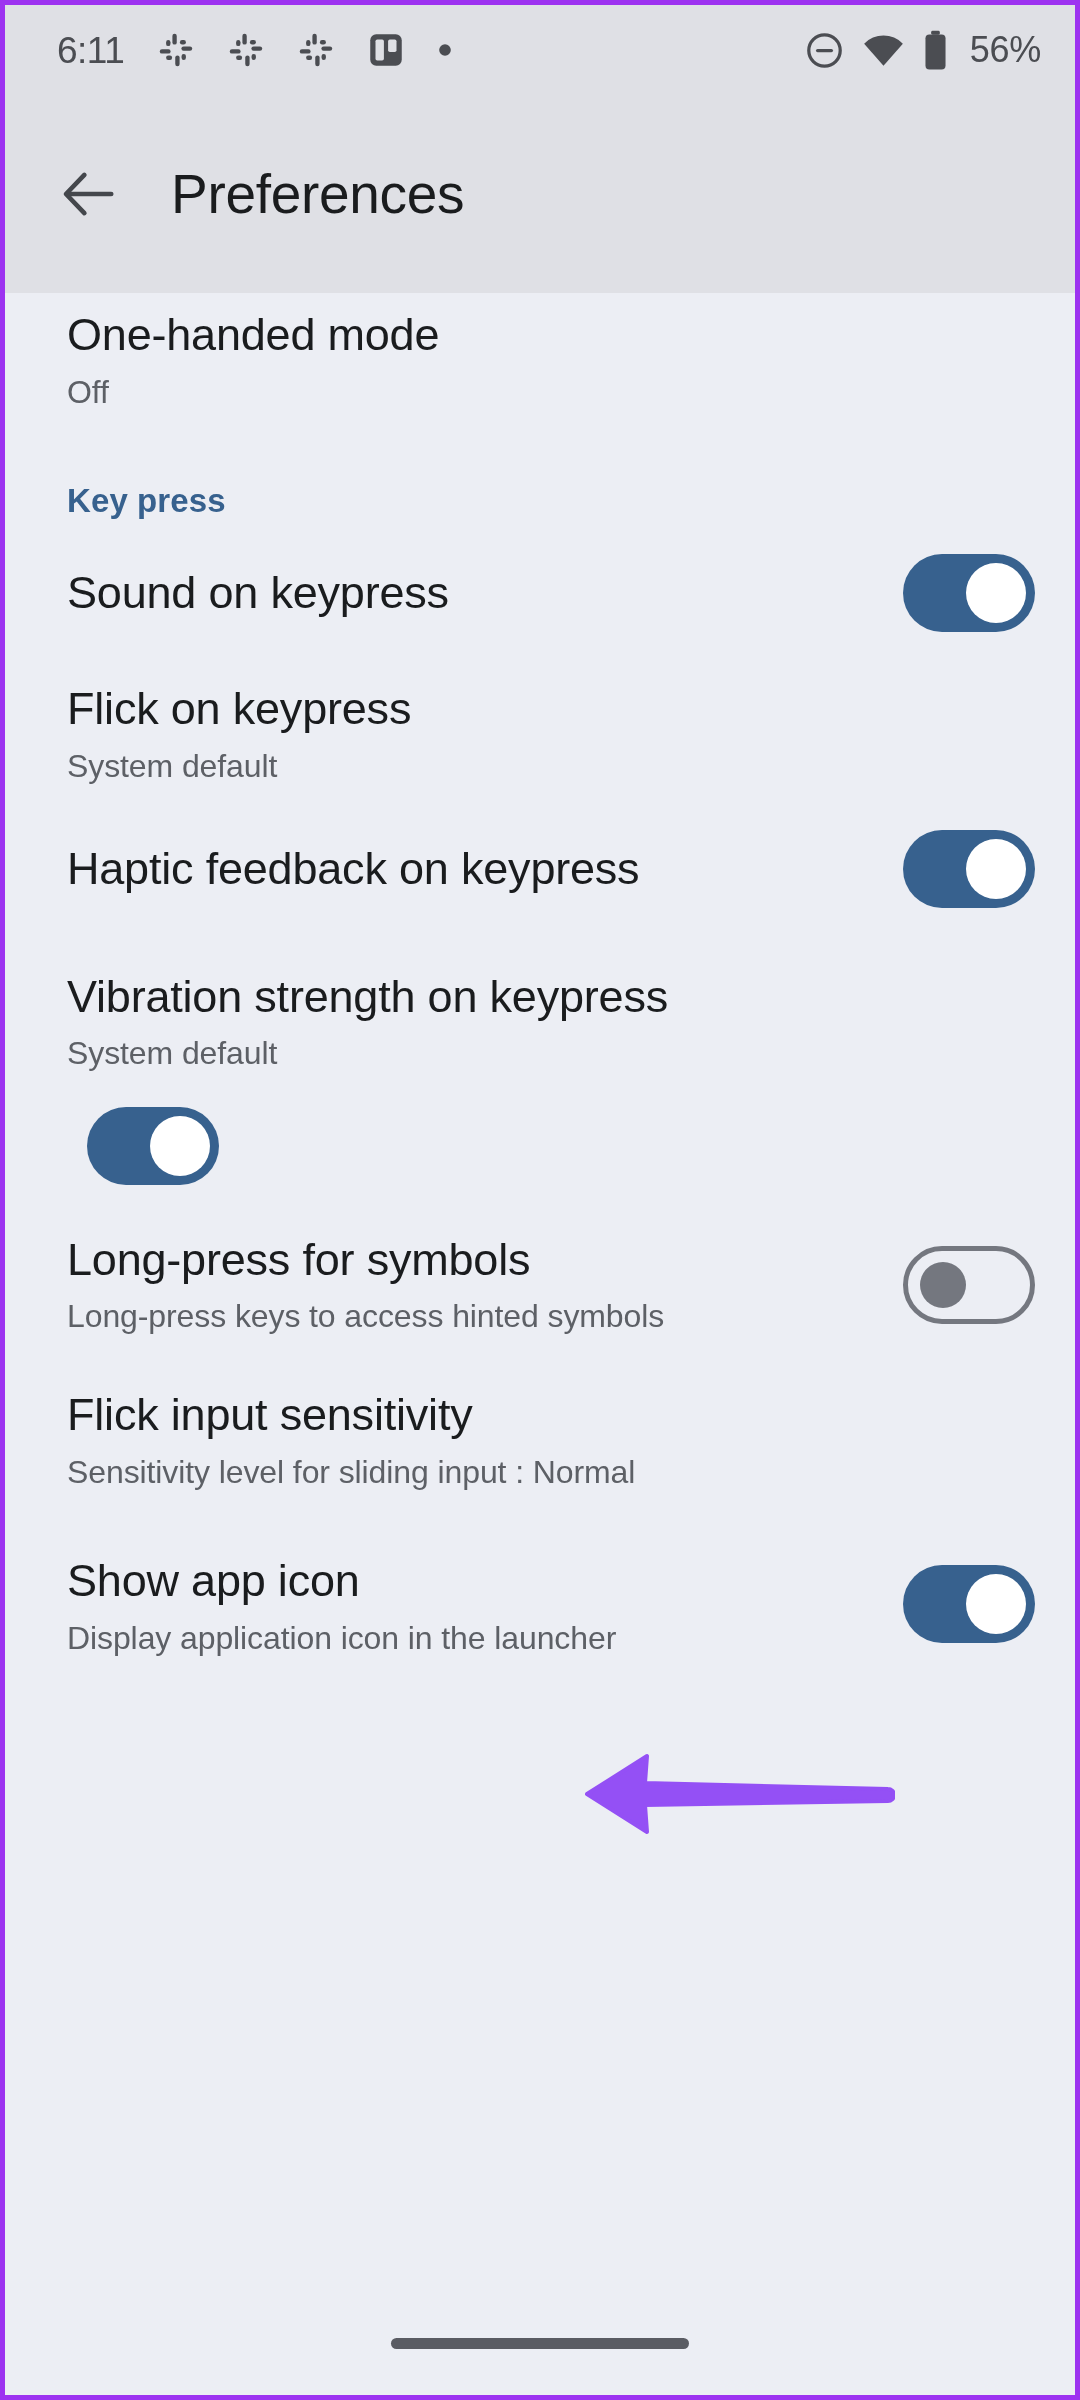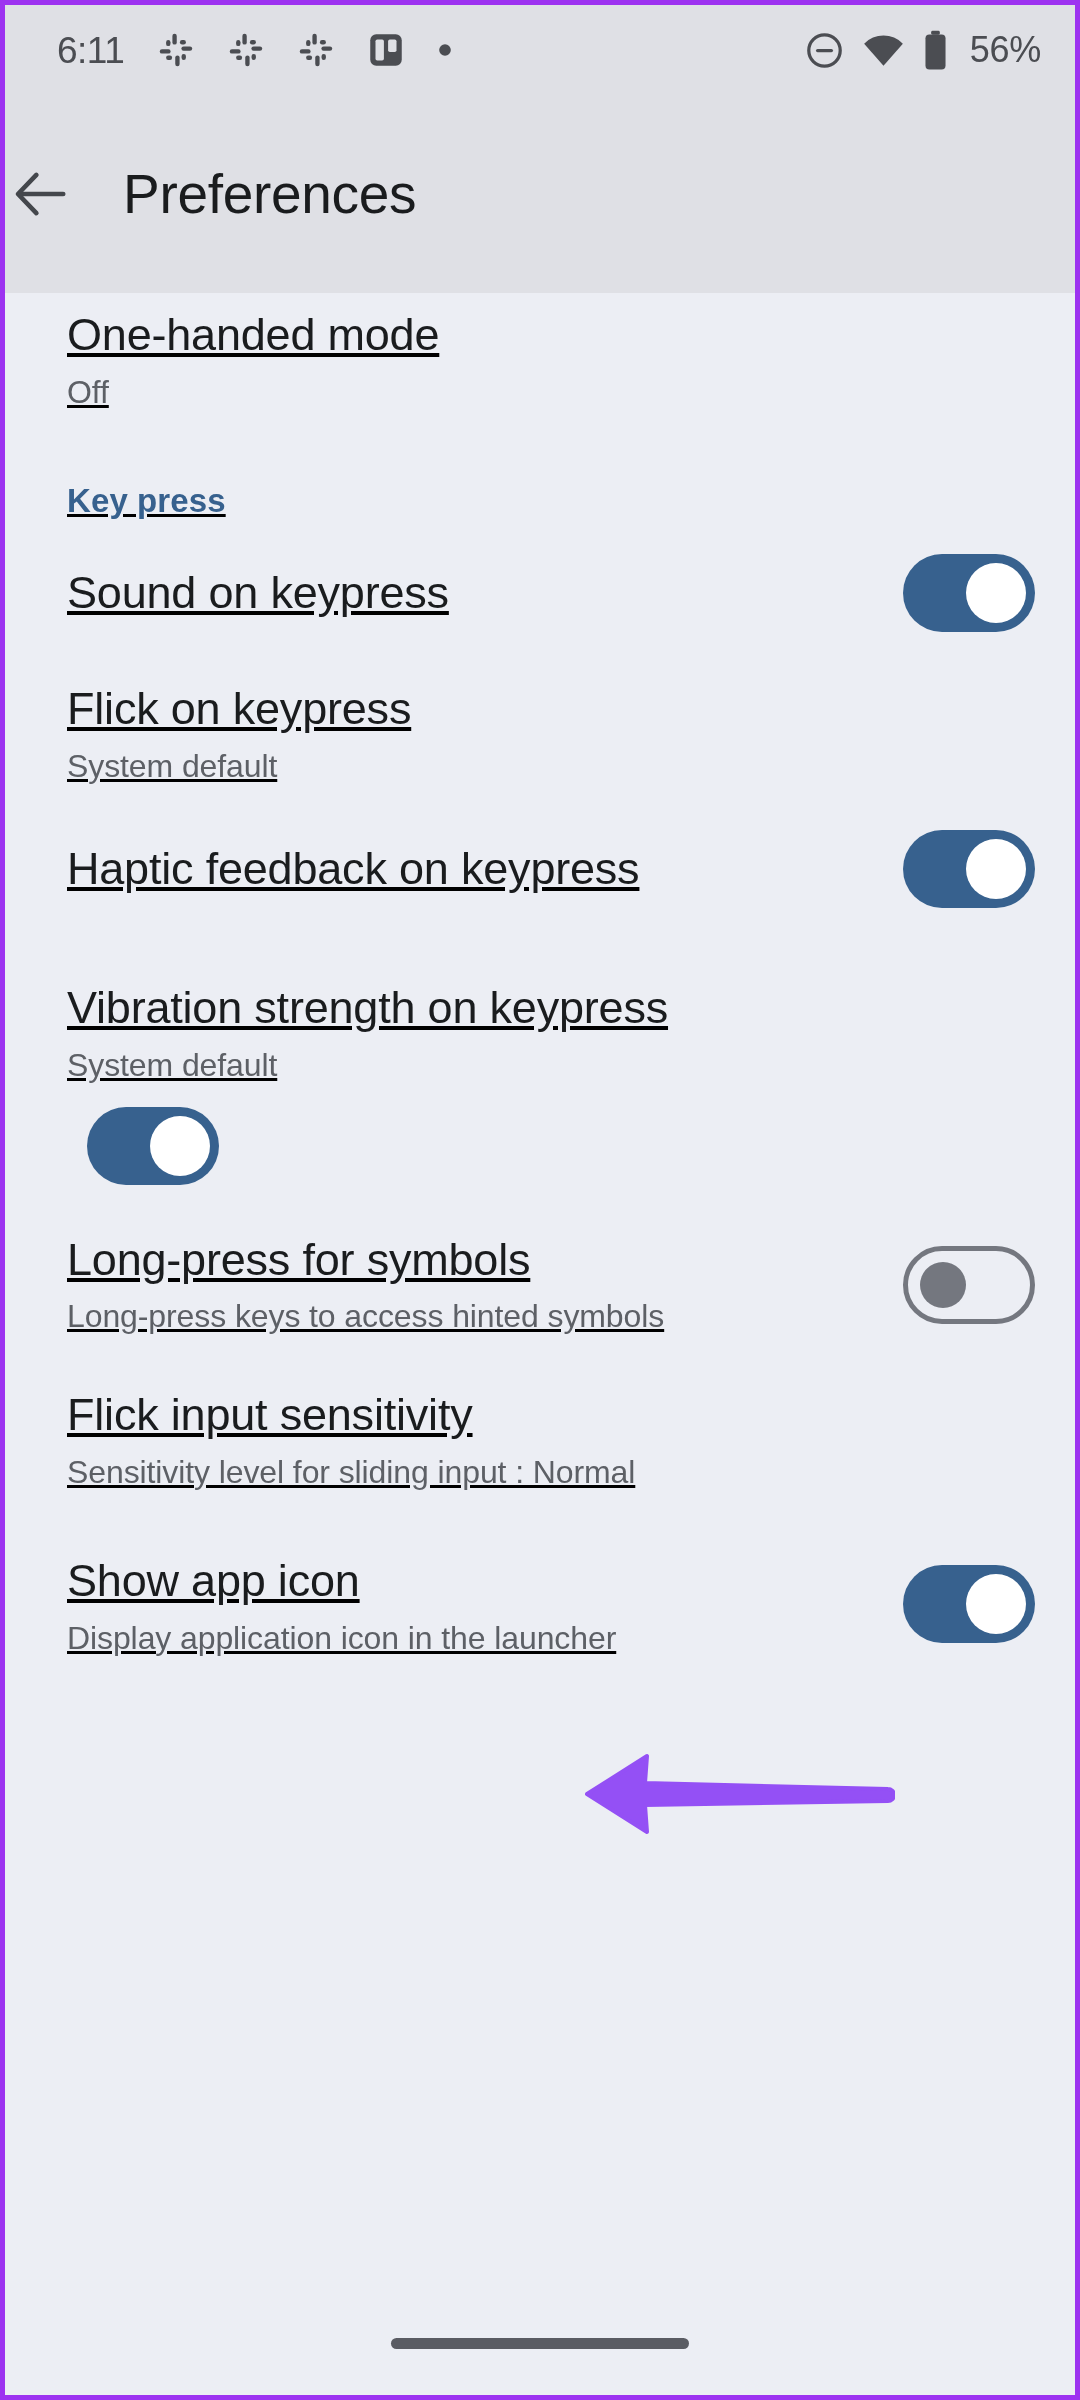--- a/index.html
+++ b/index.html
@@ -62,20 +62,21 @@
   
   #appbar {
     position: absolute;
     left: 0; top: 90px;
     width: 100%;
     height: 198px;
     background: #dfe0e5;
     display: flex;
     align-items: center;
     box-sizing: border-box;
+    padding-left: 48px;
   }
   #back-btn {
     width: 72px; height: 72px;
     display: flex; align-items: center; justify-content: center;
     cursor: pointer;
     flex: 0 0 auto;
   }
   #page-title {
     font-size: 55px;
     color: #1a1c1e;
@@ -85,21 +86,20 @@
   }
 
   
   #content {
     position: absolute;
     left: 0; top: 288px;
     width: 100%;
     bottom: 0;
     background: #eceef4;
     box-sizing: border-box;
-    text-decoration: underline;
   }
   .row {
     position: relative;
     box-sizing: border-box;
     padding: 0 40px 0 62px;
     display: flex;
     align-items: center;
     min-height: 80px;
   }
   .row-text { flex: 1 1 auto; min-width: 0; }
@@ -300,21 +300,21 @@
 
     <div class="row" style="height:124px;">
       <div class="row-text">
         <div class="row-title">Haptic feedback on keypress</div>
       </div>
       <div class="switch on">
         <div class="knob"></div>
       </div>
     </div>
 
-    <div class="row" style="height:152px; align-items:flex-end; padding-top:30px;">
+    <div class="row" style="height:152px; align-items:center; padding-top:30px;">
       <div class="row-text">
         <div class="row-title">Vibration strength on keypress</div>
         <div class="row-sub">System default</div>
       </div>
     </div>
 
     <div class="row" style="height:126px;">
       <div class="switch on">
         <div class="knob"></div>
       </div>

